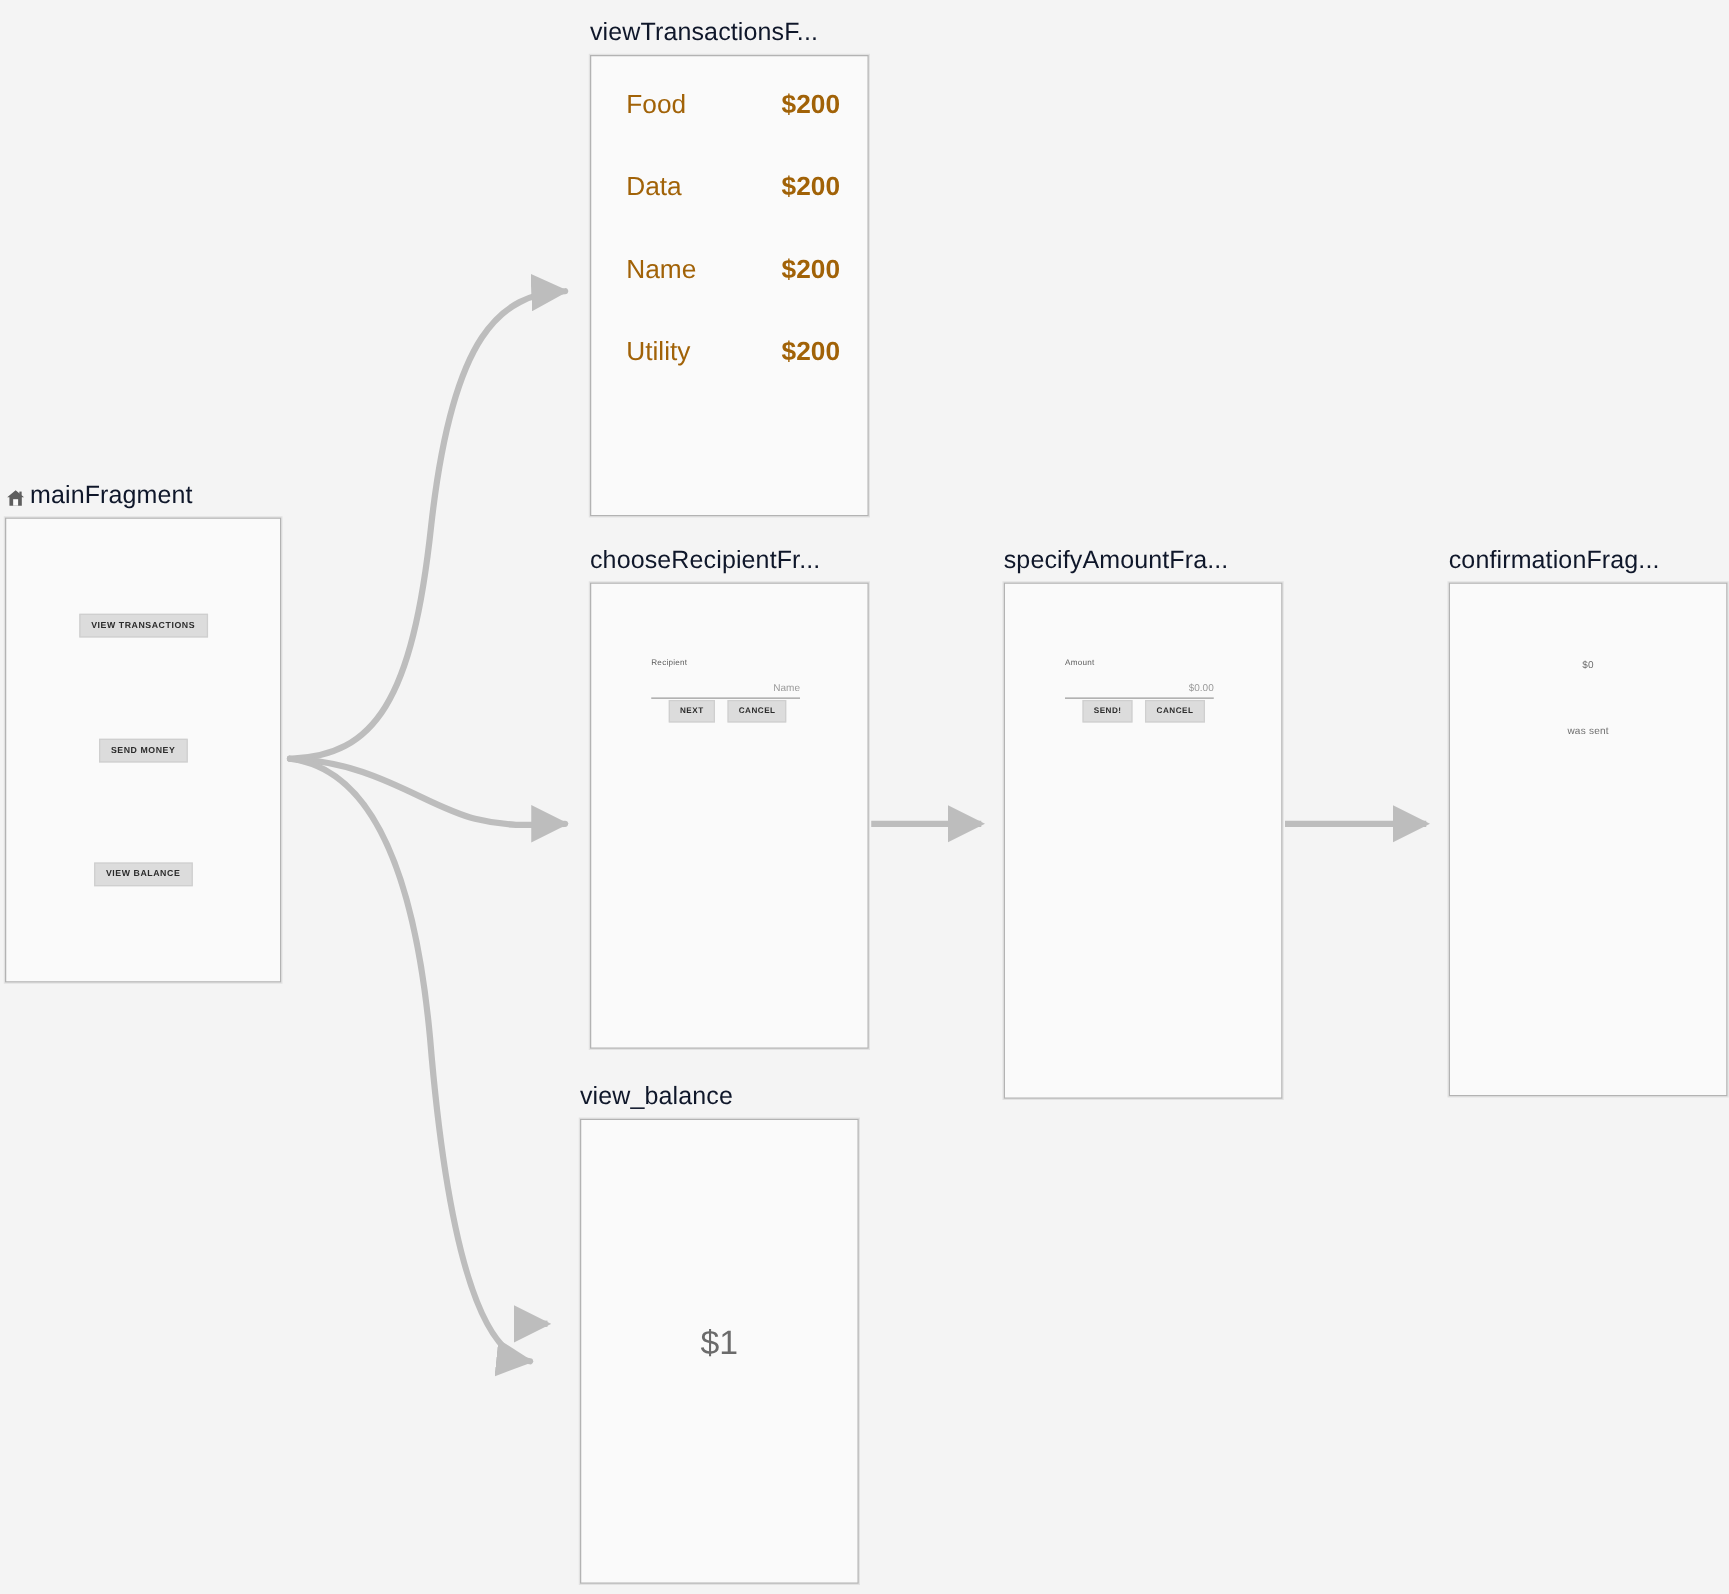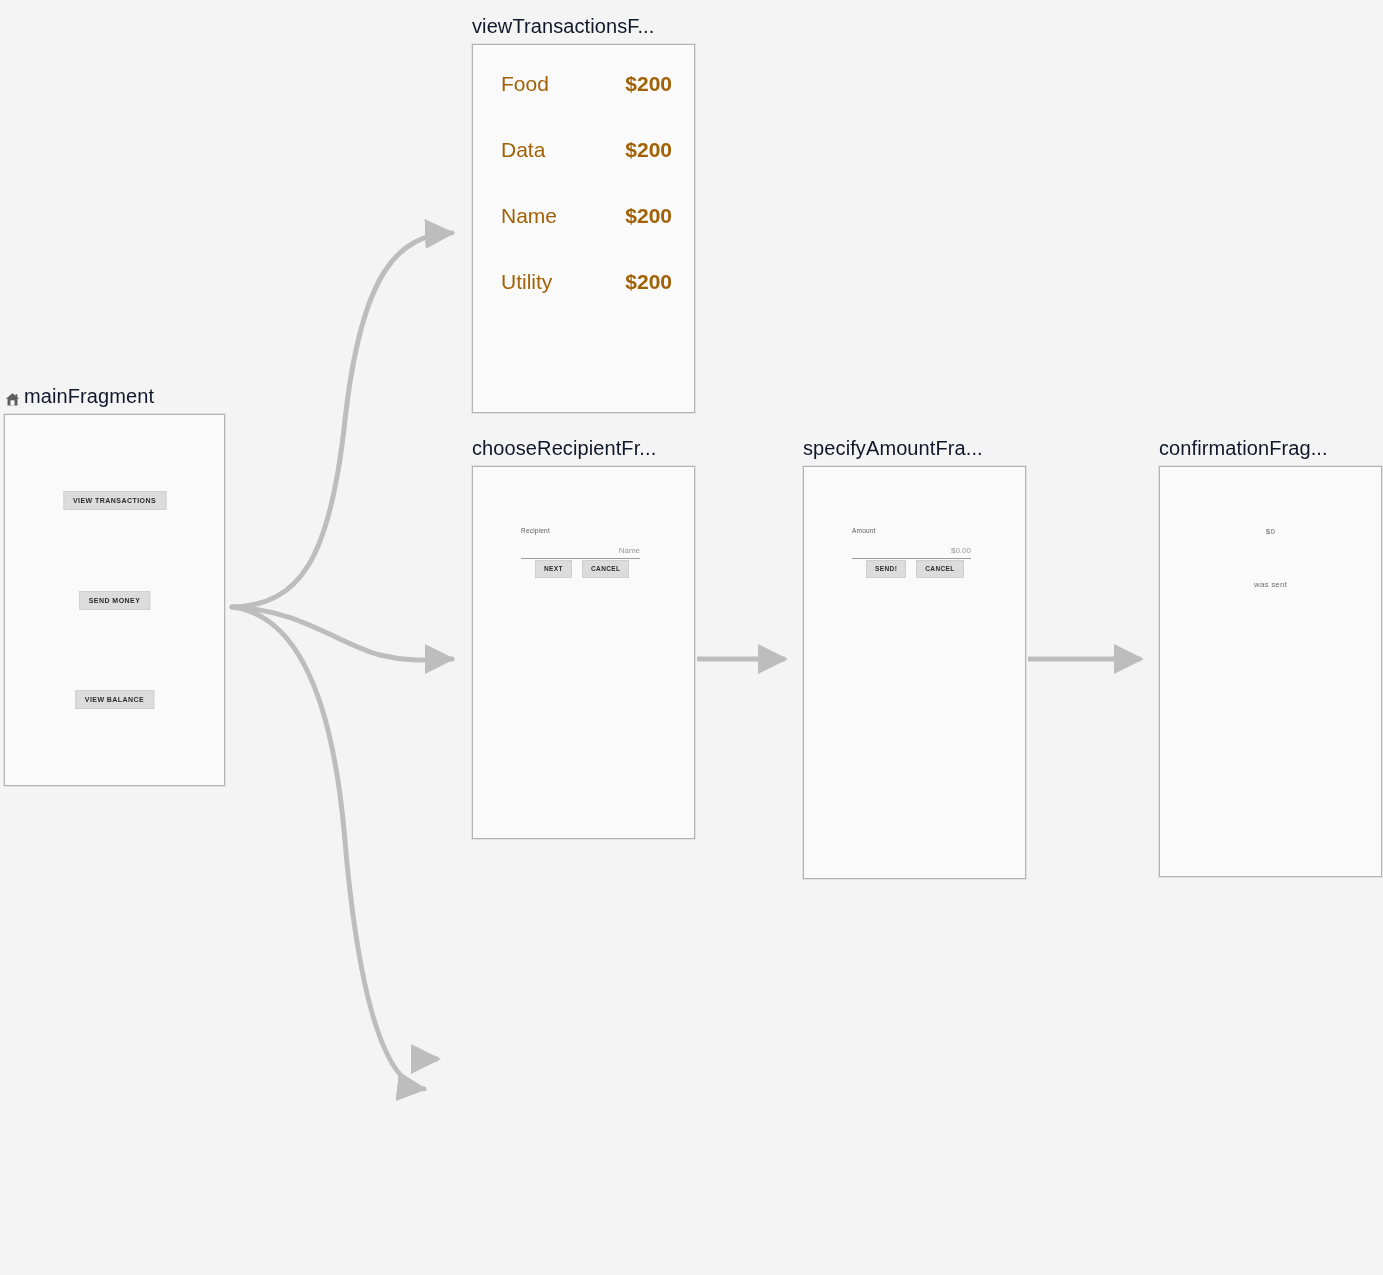--- a/index.html
+++ b/index.html
@@ -275,14 +275,20 @@
   <div class="dest" id="dest-confirm">
     <div class="dest-title">confirmationFrag...</div>
     <div class="panel">
       <div class="confirm-body">
         <div class="confirm-amount">$0</div>
         <div class="confirm-msg">was sent</div>
       </div>
     </div>
   </div>
 
+  <div class="dest" id="dest-balance">
+    <div class="dest-title">view_balance</div>
+    <div class="panel">
+      <div class="balance-amount">$1</div>
+    </div>
+  </div>
 
 </div>
 
 </body></html>

